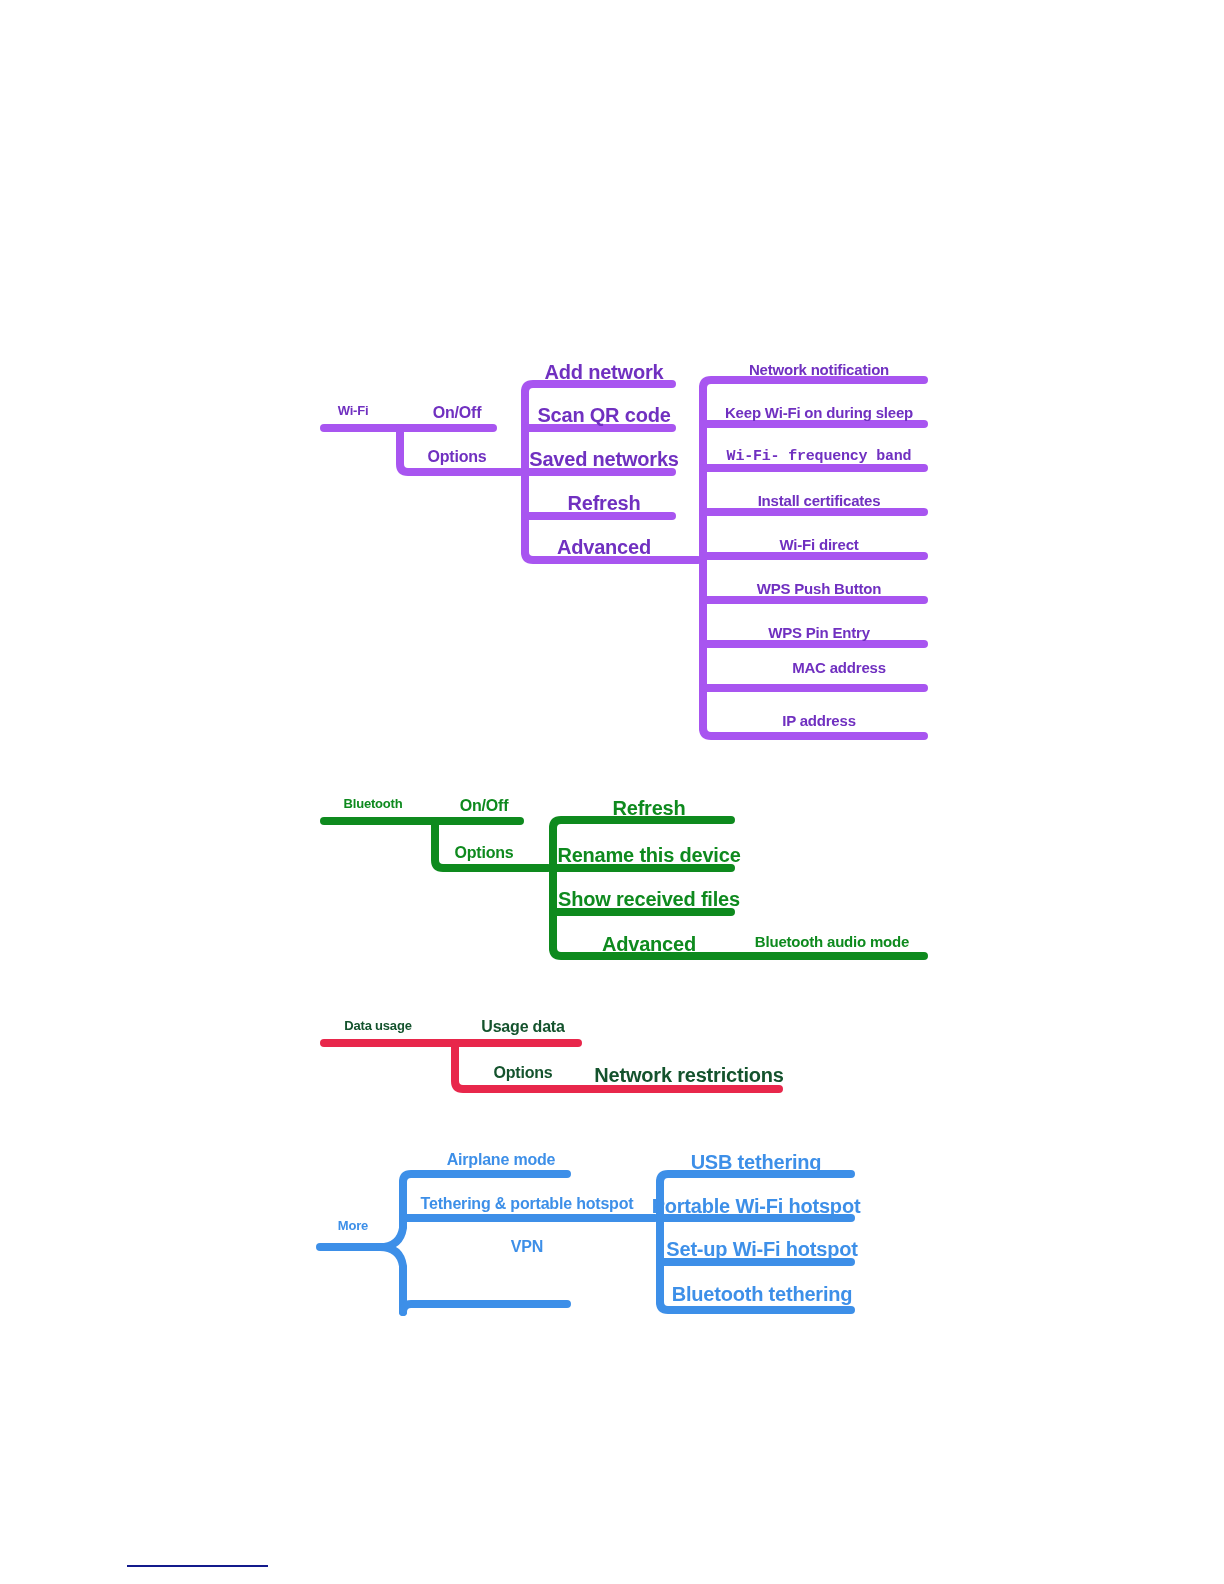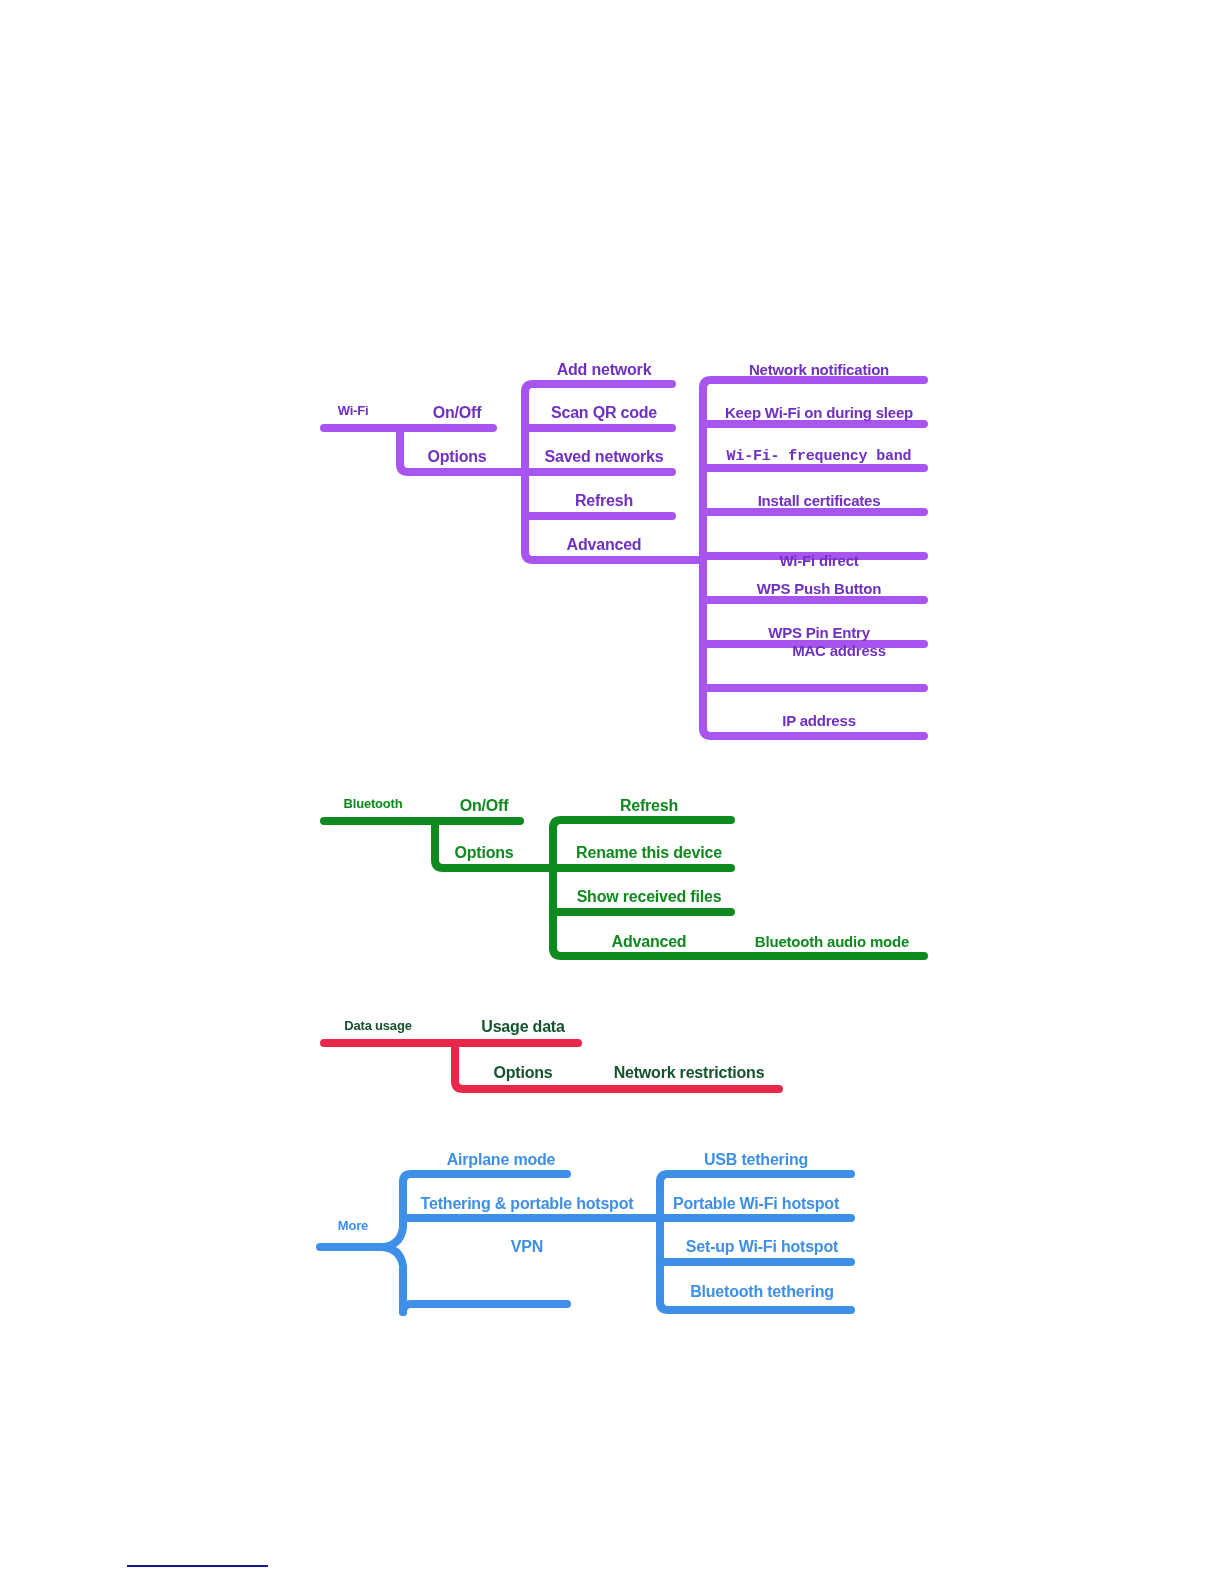--- a/index.html
+++ b/index.html
@@ -39,21 +39,21 @@
   }
   .lbl-c  { transform: translateX(-50%); }
 
   .t-wifi { color: #7030c0; }
   .t-bt   { color: #0e8a1e; }
   .t-data { color: #14532d; }
   .t-more { color: #3d8fe8; }
 
   .s-root  { font-size: 13px; }
   .s-lvl1  { font-size: 16px; }
-  .s-lvl2  { font-size: 16px; }
+  .s-lvl2  { font-size: 20px; }
   .s-lvl3  { font-size: 15px; }
 
   .footer-rule {
     position: absolute;
     left: 127px;
     top: 1565px;
     width: 141px;
     height: 2px;
     background: #131a8c;
   }
@@ -129,24 +129,24 @@
   <div class="node-label lbl-c t-wifi s-lvl2" style="left:604px; top:362px;">Add network</div>
   <div class="node-label lbl-c t-wifi s-lvl2" style="left:604px; top:405px;">Scan QR code</div>
   <div class="node-label lbl-c t-wifi s-lvl2" style="left:604px; top:449px;">Saved networks</div>
   <div class="node-label lbl-c t-wifi s-lvl2" style="left:604px; top:493px;">Refresh</div>
   <div class="node-label lbl-c t-wifi s-lvl2" style="left:604px; top:537px;">Advanced</div>
 
   <div class="node-label lbl-c t-wifi s-lvl3" style="left:819px; top:362px;">Network notification</div>
   <div class="node-label lbl-c t-wifi s-lvl3" style="left:819px; top:405px;">Keep Wi-Fi on during sleep</div>
   <div class="node-label lbl-c t-wifi s-lvl3" style="left:819px; top:449px;font-family:Liberation Mono, monospace;">Wi-Fi- frequency band</div>
   <div class="node-label lbl-c t-wifi s-lvl3" style="left:819px; top:493px;">Install certificates</div>
-  <div class="node-label lbl-c t-wifi s-lvl3" style="left:819px; top:537px;margin-top:16px;">Wi-Fi direct</div>
+  <div class="node-label lbl-c t-wifi s-lvl3" style="left:819px; top:537px;">Wi-Fi direct</div>
   <div class="node-label lbl-c t-wifi s-lvl3" style="left:819px; top:581px;">WPS Push Button</div>
   <div class="node-label lbl-c t-wifi s-lvl3" style="left:819px; top:625px;">WPS Pin Entry</div>
-  <div class="node-label lbl-c t-wifi s-lvl3" style="left:819px; top:643px;padding-left:40px;">MAC address</div>
+  <div class="node-label lbl-c t-wifi s-lvl3" style="left:819px; top:660px;padding-left:40px;">MAC address</div>
   <div class="node-label lbl-c t-wifi s-lvl3" style="left:819px; top:713px;">IP address</div>
 
   <div class="node-label lbl-c t-bt s-root" style="left:373px; top:797px;">Bluetooth</div>
   <div class="node-label lbl-c t-bt s-lvl1" style="left:484px; top:798px;">On/Off</div>
   <div class="node-label lbl-c t-bt s-lvl1" style="left:484px; top:845px;">Options</div>
 
   <div class="node-label lbl-c t-bt s-lvl2" style="left:649px; top:798px;">Refresh</div>
   <div class="node-label lbl-c t-bt s-lvl2" style="left:649px; top:845px;">Rename this device</div>
   <div class="node-label lbl-c t-bt s-lvl2" style="left:649px; top:889px;text-align:center;">Show received files</div>
   <div class="node-label lbl-c t-bt s-lvl2" style="left:649px; top:934px;">Advanced</div>

